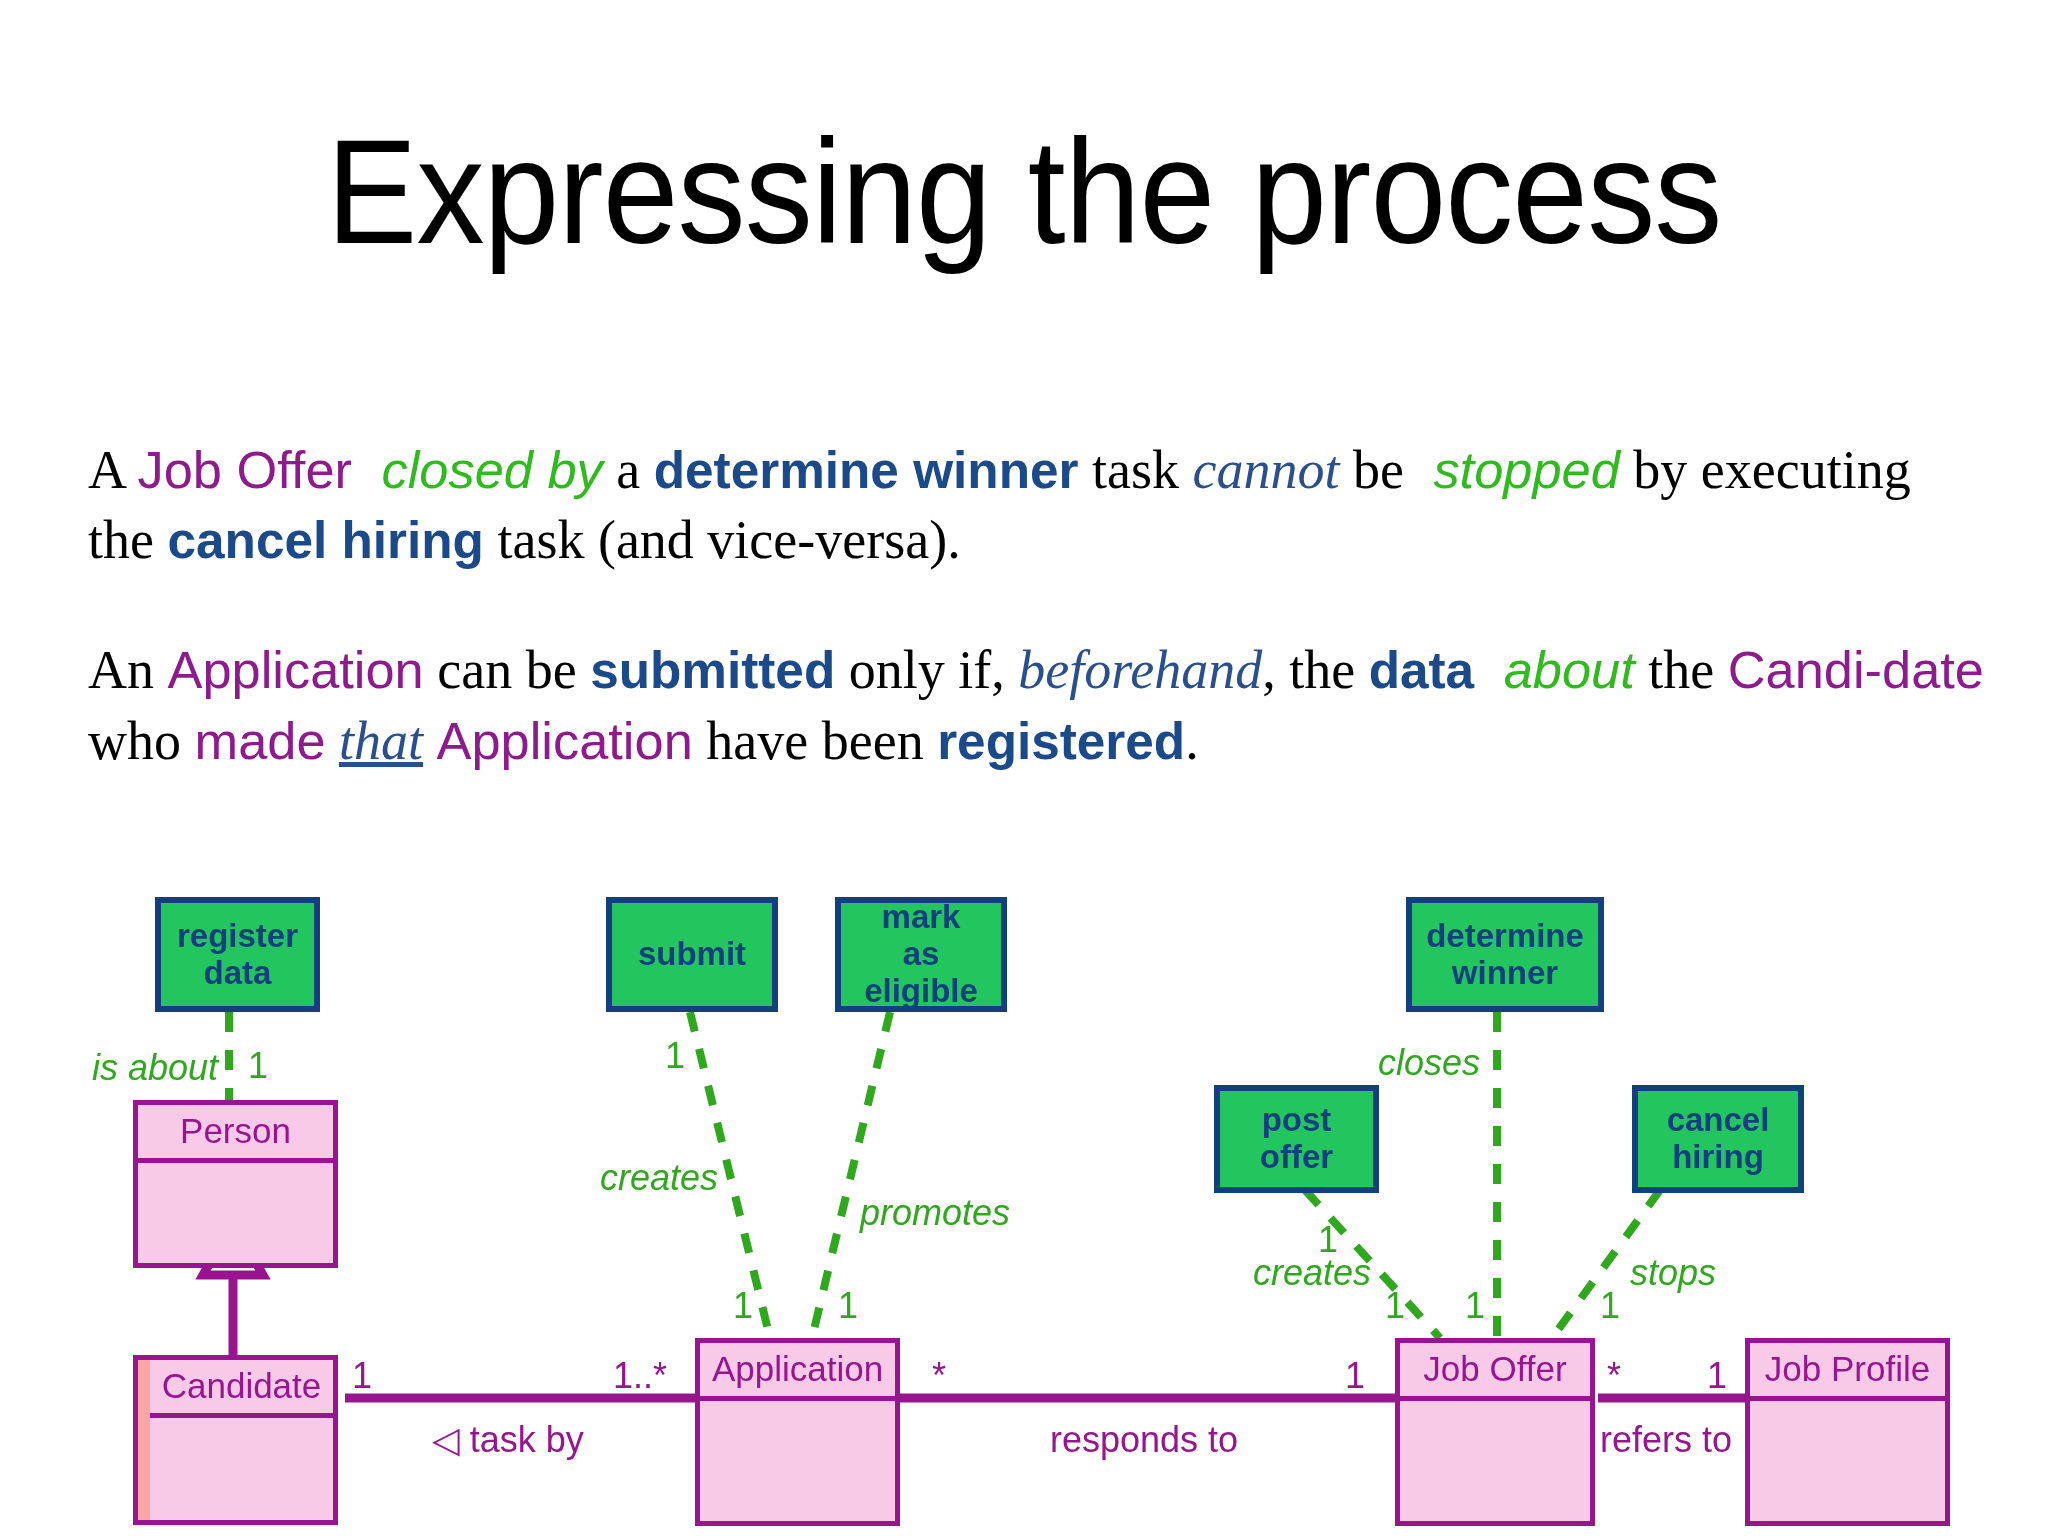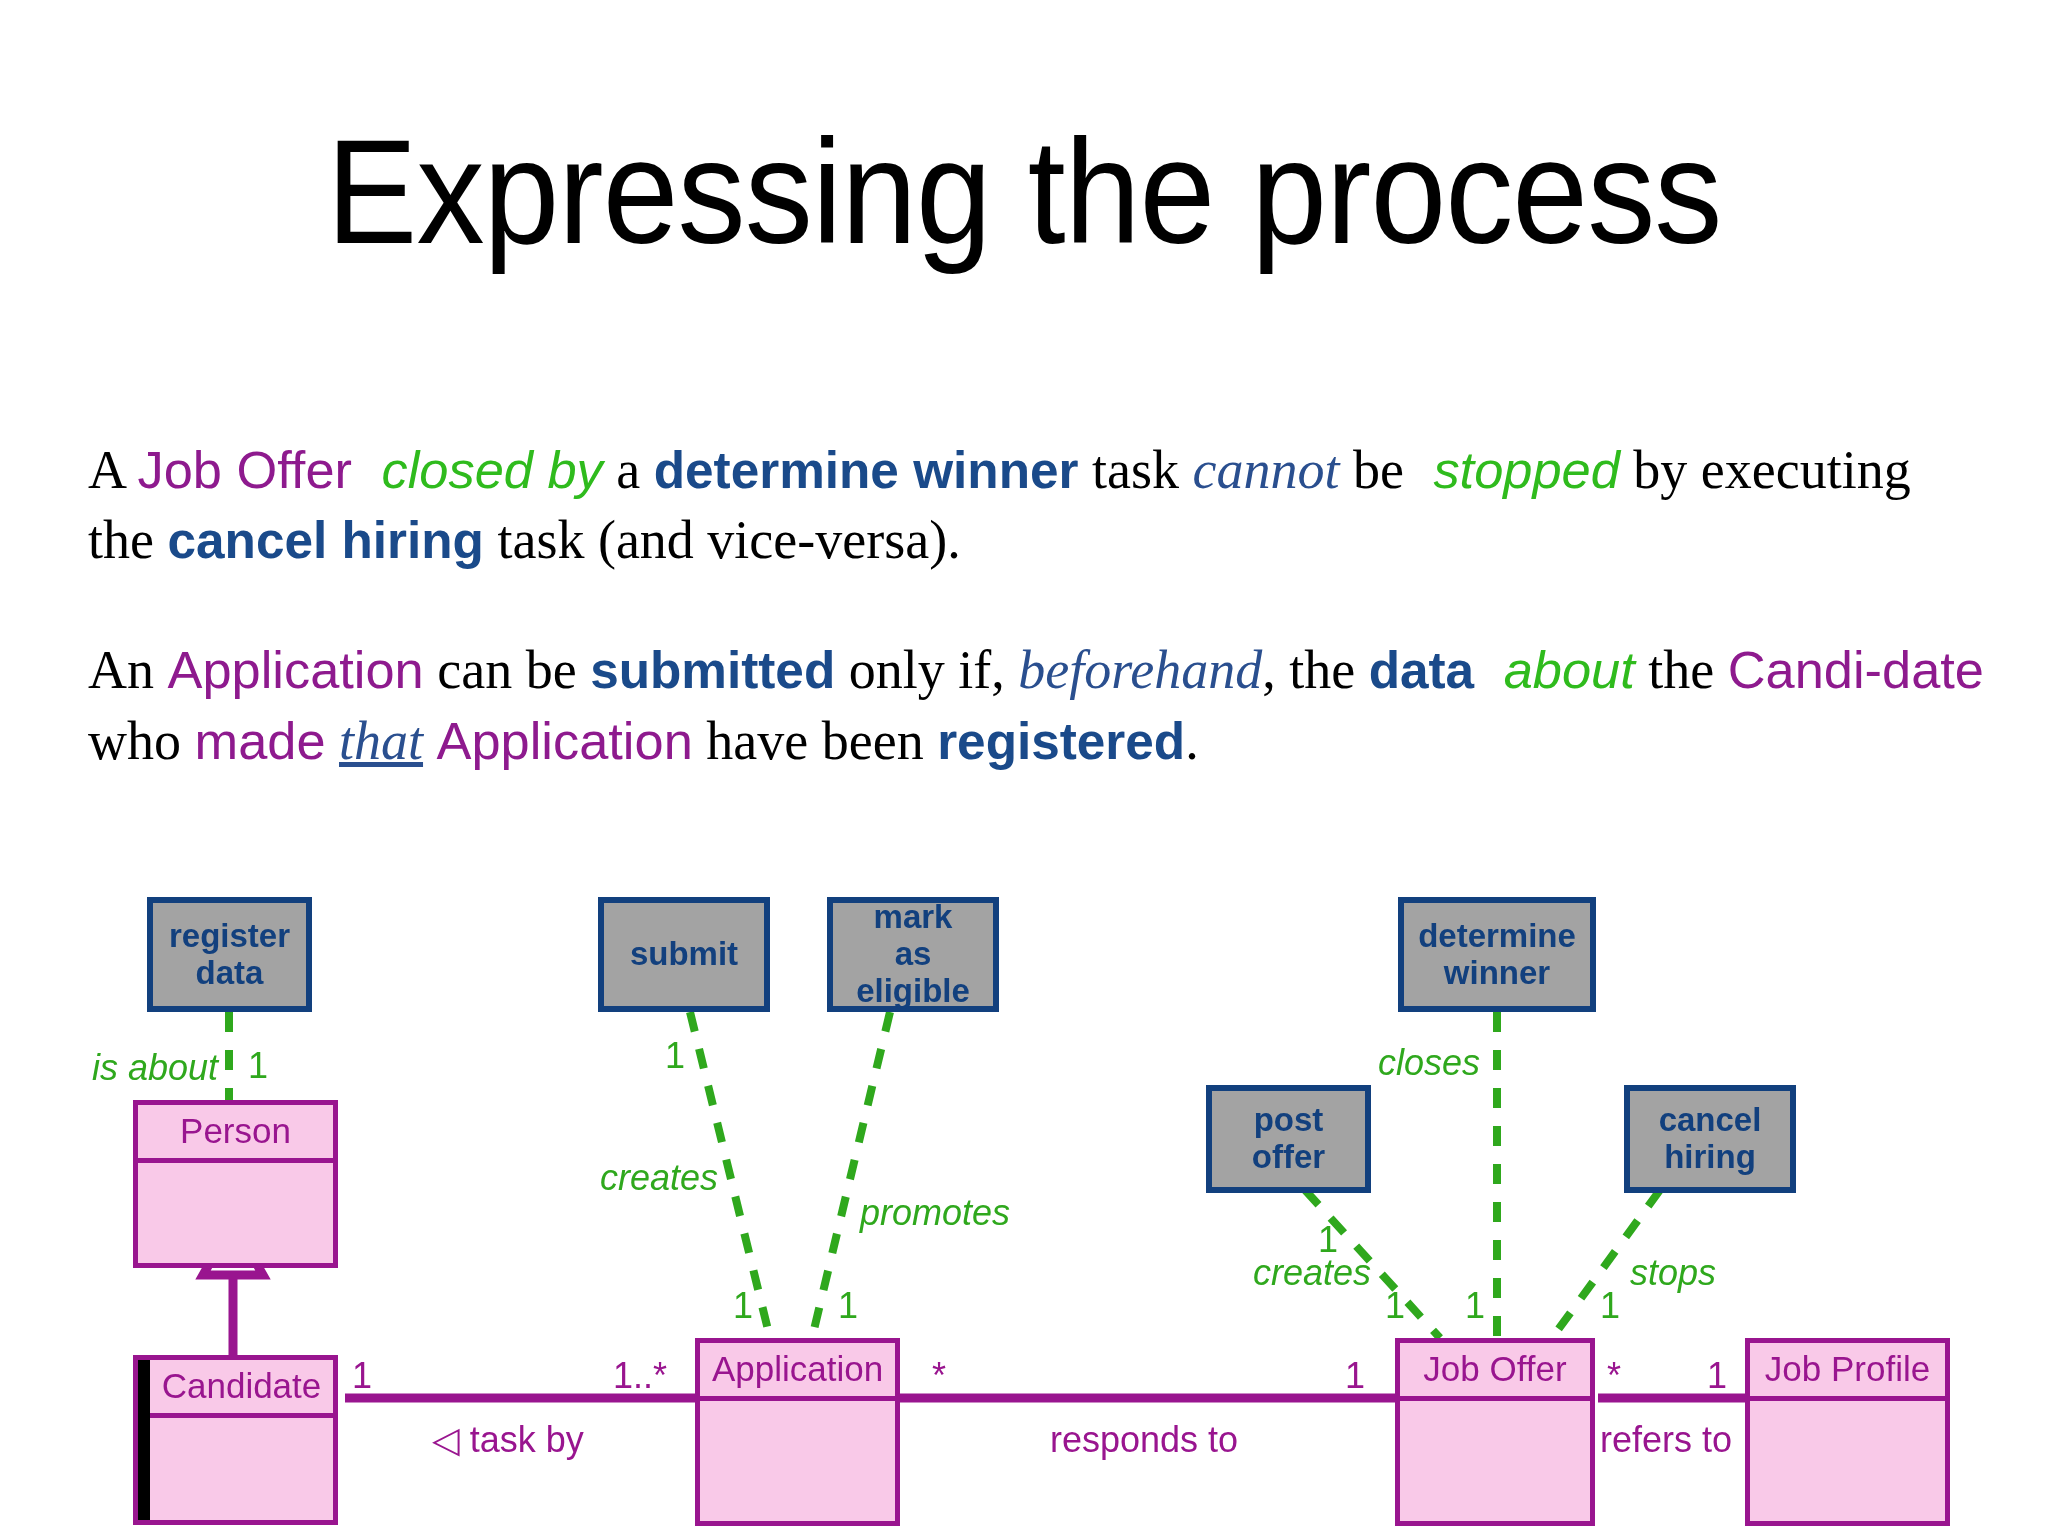--- a/index.html
+++ b/index.html
@@ -60,40 +60,41 @@
     left: 0;
     top: 0;
     width: 2048px;
     height: 1536px;
   }
   #diagram svg { position: absolute; left: 0; top: 0; }
 
   
   .task-box {
     position: absolute;
-    background: #a3a3a3;
+    background: #22c55e;
     border: 6px solid #12407e;
     box-sizing: border-box;
     display: flex;
     align-items: center;
     justify-content: center;
     text-align: center;
     color: #12407e;
     font-family: "Liberation Sans", sans-serif;
     font-weight: bold;
     font-size: 33px;
     line-height: 1.12;
+    margin-left: 8px;
   }
 
   
   .class-box {
     position: absolute;
     border: 5px solid #99158f;
     box-sizing: border-box;
-    background: #000000;
+    background: #fca5a5;
     display: flex;
     flex-direction: column;
   }
   .class-name {
     border-bottom: 5px solid #99158f;
     background: #f9c9e8;
     color: #99158f;
     font-family: "Liberation Sans", sans-serif;
     font-size: 35px;
     text-align: center;

